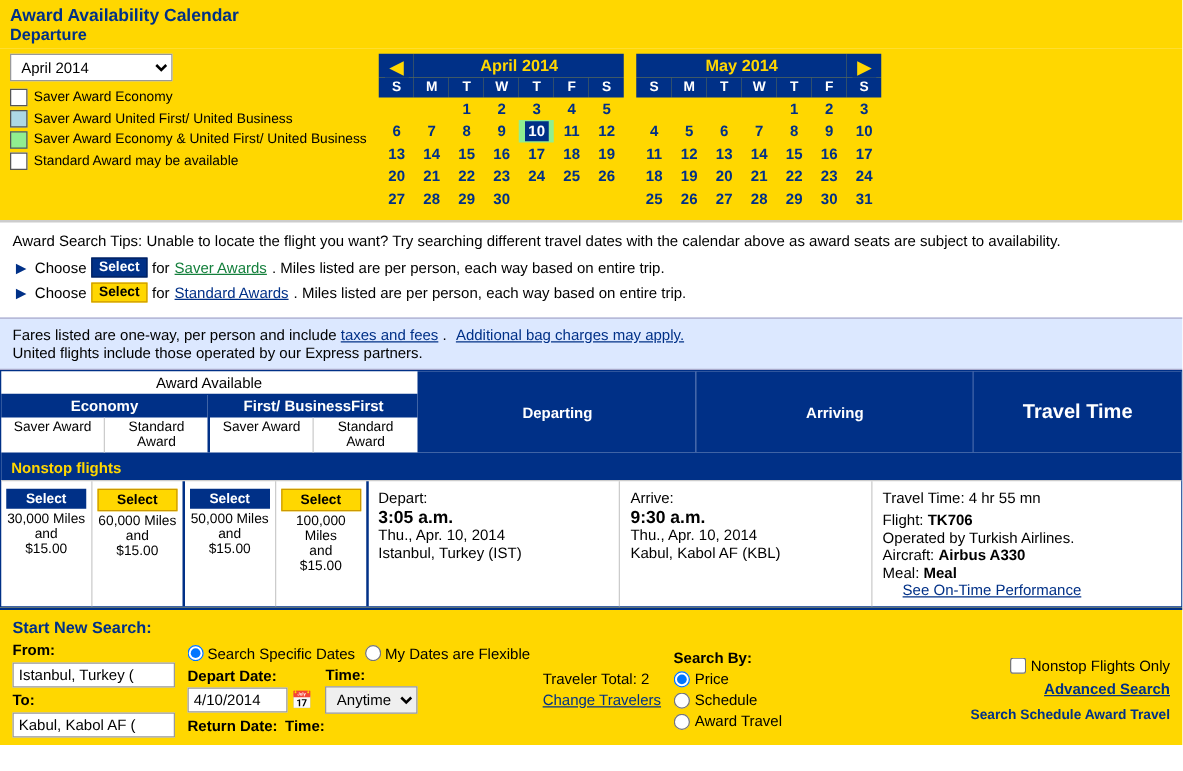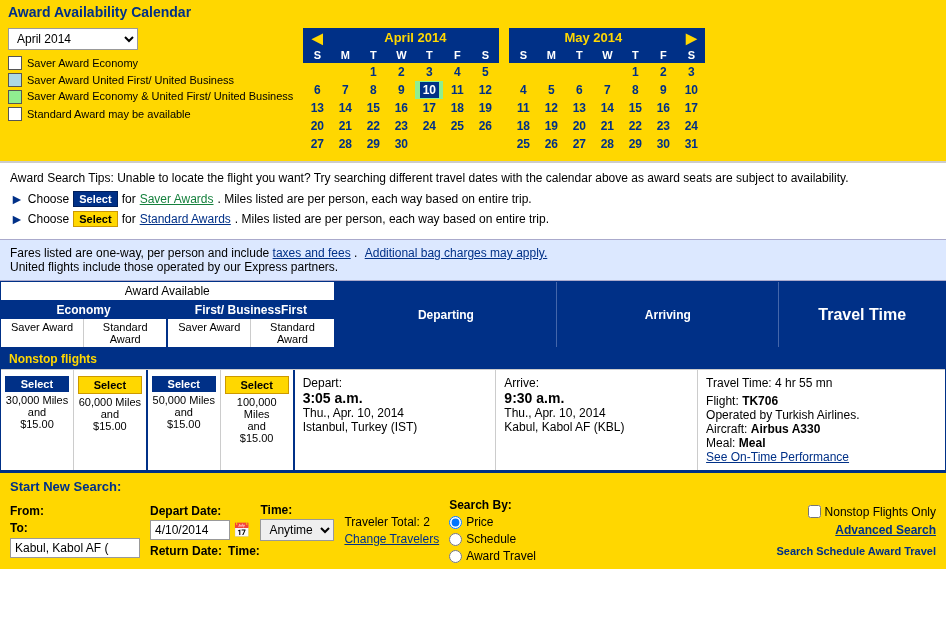--- a/index.html
+++ b/index.html
@@ -5,20 +5,21 @@
     * { margin: 0; padding: 0; box-sizing: border-box; }
     body { font-family: Arial, sans-serif; font-size: 12px; background: #fff; width: 946px; }
     .cal-nav { background: #003087; color: #FFD700; border: none; cursor: pointer; font-size: 14px; font-weight: bold; padding: 1px 4px; }
     .cal-nav-cell { background: #003087; text-align: center; }
   </style>
 </head>
 <body>
 
 <div style="background:#FFD700; padding:4px 8px;">
   <span style="color:#003087;font-size:14px;font-weight:bold;display:block;">Award Availability Calendar</span>
+  <span style="color:#003087;font-size:13px;font-weight:bold;display:block;">Departure</span>
 </div>
 
 <div style="background:#FFD700; padding:4px 8px 8px; display:flex; gap:10px; align-items:flex-start;">
 
   <div style="min-width:140px;">
     <select style="border:1px solid #999;font-size:12px;padding:2px 4px;background:#fff;margin-bottom:6px;width:130px;">
       <option>April 2014</option>
     </select>
     <div>
       <div style="display:flex;align-items:center;gap:5px;margin-bottom:3px;">
@@ -314,41 +315,52 @@
       </div>
       <div style="font-size:12px;">Operated by Turkish Airlines.</div>
       <div style="font-size:12px;">
         <span>Aircraft:</span>
         <strong>Airbus A330</strong>
       </div>
       <div style="font-size:12px;">
         <span>Meal:</span>
         <strong>Meal</strong>
       </div>
-      <div><a href="#" style="color:#003087;font-size:12px;">See On-Time Performance</a></div>
+      <div><a href="#" style="color:#003087;font-size:12px;margin-left:16px;">See On-Time Performance</a></div>
     </div>
 
   </div>
 </div>
 
 <div style="background:#FFD700;padding:6px 10px;border-top:2px solid #003087;">
   <div style="color:#003087;font-size:13px;font-weight:bold;margin-bottom:4px;">Start New Search:</div>
   <div style="display:flex;gap:10px;align-items:center;">
 
     <div style="display:flex;flex-direction:column;gap:3px;">
       <div style="display:flex;gap:4px;align-items:center;">
         <label style="font-size:12px;font-weight:bold;">From:</label>
       </div>
+      <input type="text" style="border: 1px solid rgb(153, 153, 153); padding: 2px 4px; font-size: 12px; width: 130px;" value="Istanbul, Turkey (">
       <div style="display:flex;gap:4px;align-items:center;">
         <label style="font-size:12px;font-weight:bold;">To:</label>
       </div>
       <input type="text" style="border: 1px solid rgb(153, 153, 153); padding: 2px 4px; font-size: 12px; width: 130px;" value="Kabul, Kabol AF (">
     </div>
 
     <div style="display:flex;flex-direction:column;gap:3px;">
+      <div style="display:flex;gap:8px;align-items:center;">
+        <label style="font-size:12px;display:flex;align-items:center;gap:3px;">
+          <input type="radio" name="datemode" checked="" style="">
+          <span>Search Specific Dates</span>
+        </label>
+        <label style="font-size:12px;display:flex;align-items:center;gap:3px;">
+          <input type="radio" name="datemode" style="">
+          <span>My Dates are Flexible</span>
+        </label>
+      </div>
       <div style="display:flex;gap:10px;align-items:center;">
         <div style="display:flex;flex-direction:column;gap:2px;">
           <label style="font-size:12px;font-weight:bold;">Depart Date:</label>
           <div style="display:flex;align-items:center;gap:3px;">
             <input type="text" value="4/10/2014" style="border: 1px solid rgb(153, 153, 153); padding: 2px 4px; font-size: 12px; width: 80px;">
             <span style="cursor:pointer;font-size:14px;">📅</span>
           </div>
         </div>
         <div style="display:flex;flex-direction:column;gap:2px;">
           <label style="font-size:12px;font-weight:bold;">Time:</label>

